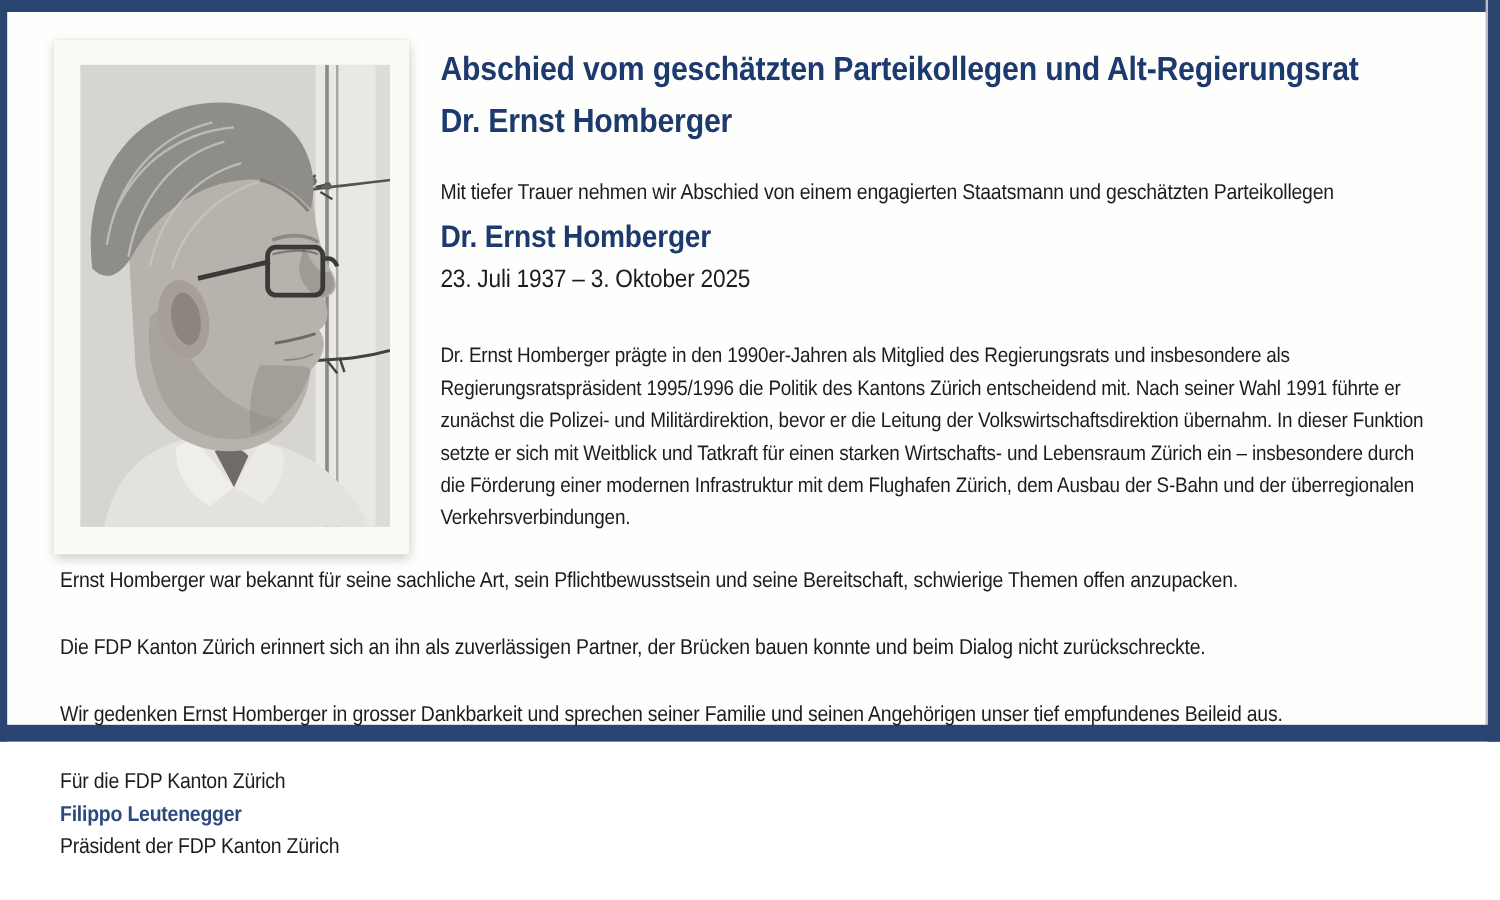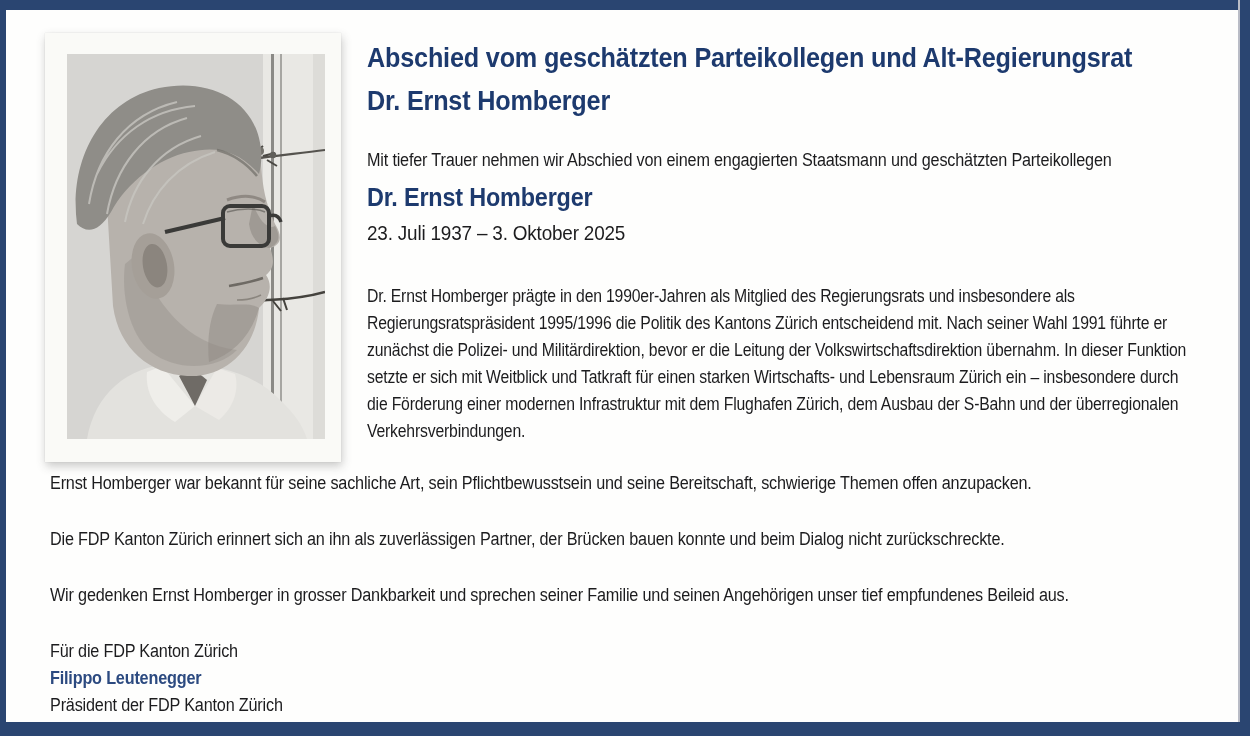--- a/index.html
+++ b/index.html
@@ -3,21 +3,21 @@
 <meta charset="utf-8">
 <style>
   html,body{margin:0;padding:0;}
   body{
     width:1250px;height:750px;
     background:#ffffff;
     font-family:"Liberation Sans","DejaVu Sans",sans-serif;
     color:#1c1c1e;
     overflow:hidden;
   }
-  .page{position:relative;width:1250px;height:736px;background:#fefefd;}
+  .page{position:relative;width:1250px;height:618px;background:#fefefd;}
 
   
   .bar{position:absolute;background:#2a4571;}
   .bar-top{top:0;left:0;right:0;height:10px;}
   .bar-bottom{bottom:0;left:0;right:0;height:14px;}
   .bar-left{top:0;bottom:0;left:0;width:6px;}
   .bar-right{top:0;bottom:0;right:0;width:10px;box-shadow:-2px 0 0 #b9bcc6;}
 
   
   .photo-paper{

